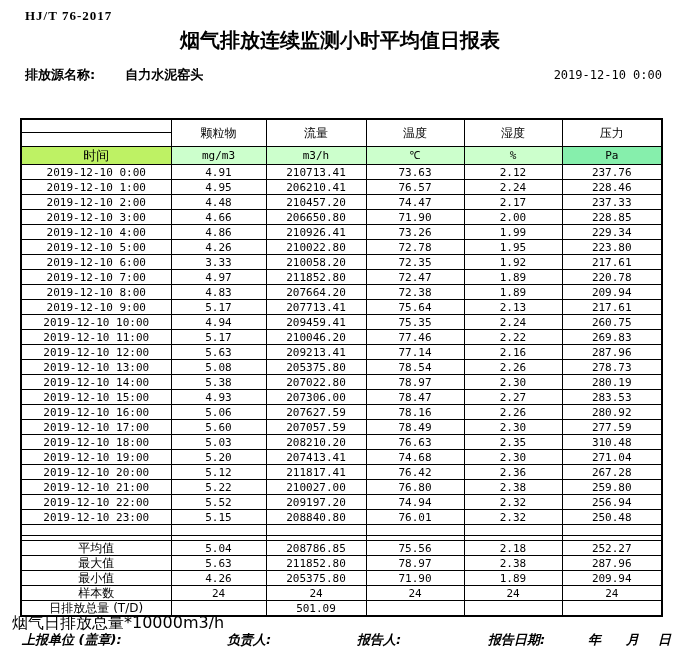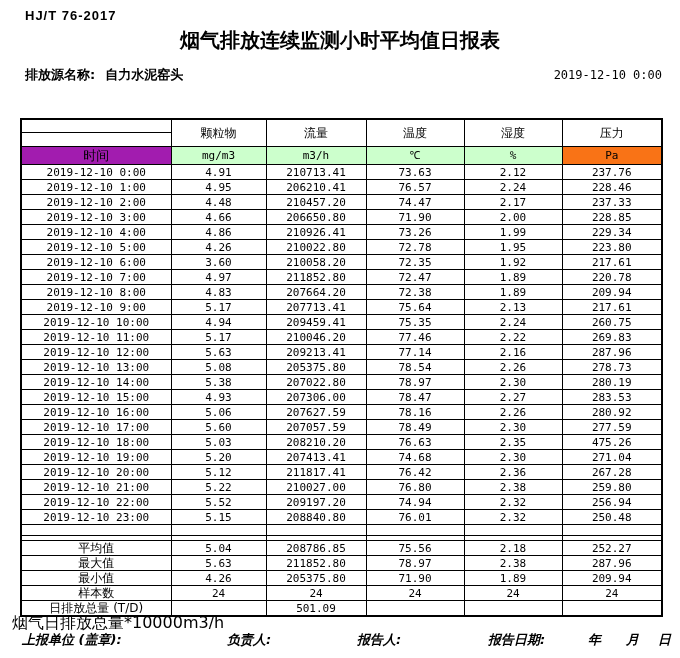--- a/index.html
+++ b/index.html
@@ -1,24 +1,24 @@
 <!DOCTYPE html>
 <html><head>
 <meta charset="utf-8">
 <style>
   html,body{margin:0;padding:0;background:#ffffff;}
   body{font-family:"DejaVu Sans","Liberation Sans",sans-serif;color:#000;}
   .page{position:relative;width:680px;height:658px;background:#fff;overflow:hidden;}
 
   .std-code{position:absolute;left:25px;top:8px;font-size:13px;font-weight:bold;
-            font-family:Liberation Sans, sans-serif;letter-spacing:1px;}
+            font-family:Liberation Serif, serif;letter-spacing:1px;}
   .title{position:absolute;left:0;top:27px;width:680px;text-align:center;
          font-size:20px;font-weight:bold;}
   .src-row{position:absolute;left:25px;top:66px;font-size:13px;font-weight:bold;}
-  .src-name{margin-left:10px;}
+  .src-name{margin-left:30px;}
   .report-dt{position:absolute;right:18px;top:68px;font-size:12px;
              font-family:"DejaVu Sans Mono","Liberation Mono",monospace;}
 
   table.rpt{position:absolute;left:20px;top:118px;width:641px;
             border-collapse:collapse;table-layout:fixed;
             border:2px solid #000;}
   table.rpt td{border:1px solid #000;padding:0;text-align:center;vertical-align:middle;
                font-size:11px;line-height:13px;overflow:hidden;white-space:nowrap;
                font-family:"DejaVu Sans Mono","Liberation Mono",monospace;}
   td.cjk{font-family:"DejaVu Sans","Liberation Sans",sans-serif;font-size:12px;}
@@ -72,26 +72,26 @@
         <td class="pollutant" rowspan="2">颗粒物</td>
         <td class="pollutant" rowspan="2">流量</td>
         <td class="pollutant" rowspan="2">温度</td>
         <td class="pollutant" rowspan="2">湿度</td>
         <td class="pollutant" rowspan="2">压力</td>
       </tr>
       <tr class="hB">
         <td></td>
       </tr>
       <tr class="unit-row">
-        <td class="time-head" style="background: #a21caf;">时间</td>
+        <td class="time-head" style="background: #bef264;">时间</td>
         <td style="background: rgb(204, 255, 204);">mg/m3</td>
         <td style="background: rgb(204, 255, 204); text-align: center;">m3/h</td>
         <td style="background: rgb(204, 255, 204);">℃</td>
         <td style="background: rgb(204, 255, 204);">%</td>
-        <td style="background: #f97316;">Pa</td>
+        <td style="background: #86efac;">Pa</td>
       </tr>
     </tbody>
     <tbody class="data">
         <tr>
           <td>2019-12-10 0:00</td>
           <td>4.91</td>
           <td>210713.41</td>
           <td>73.63</td>
           <td>2.12</td>
           <td>237.76</td>
@@ -131,21 +131,21 @@
         <tr>
           <td>2019-12-10 5:00</td>
           <td>4.26</td>
           <td>210022.80</td>
           <td>72.78</td>
           <td>1.95</td>
           <td>223.80</td>
         </tr>
         <tr>
           <td>2019-12-10 6:00</td>
-          <td>3.60</td>
+          <td>3.33</td>
           <td>210058.20</td>
           <td>72.35</td>
           <td>1.92</td>
           <td>217.61</td>
         </tr>
         <tr>
           <td>2019-12-10 7:00</td>
           <td>4.97</td>
           <td>211852.80</td>
           <td>72.47</td>
@@ -231,21 +231,21 @@
           <td>78.49</td>
           <td>2.30</td>
           <td>277.59</td>
         </tr>
         <tr>
           <td>2019-12-10 18:00</td>
           <td>5.03</td>
           <td>208210.20</td>
           <td>76.63</td>
           <td>2.35</td>
-          <td>475.26</td>
+          <td>310.48</td>
         </tr>
         <tr>
           <td>2019-12-10 19:00</td>
           <td>5.20</td>
           <td>207413.41</td>
           <td>74.68</td>
           <td>2.30</td>
           <td>271.04</td>
         </tr>
         <tr>

